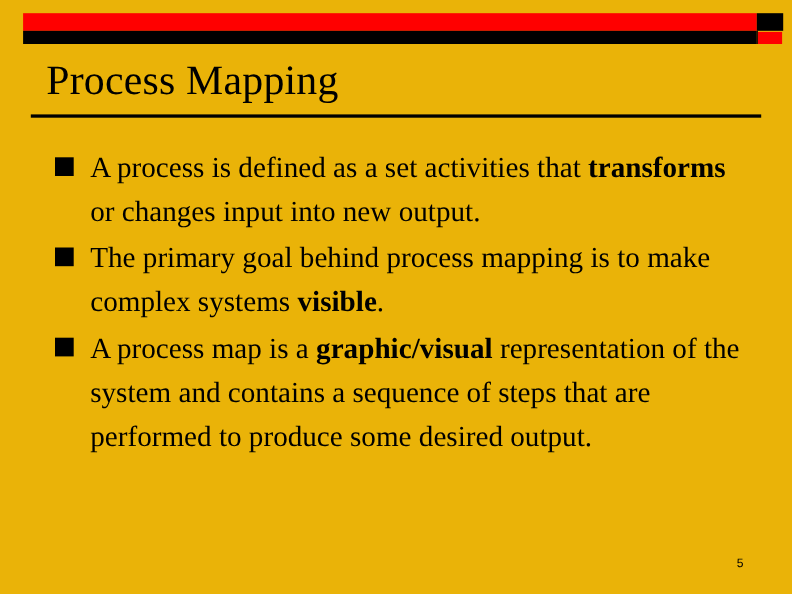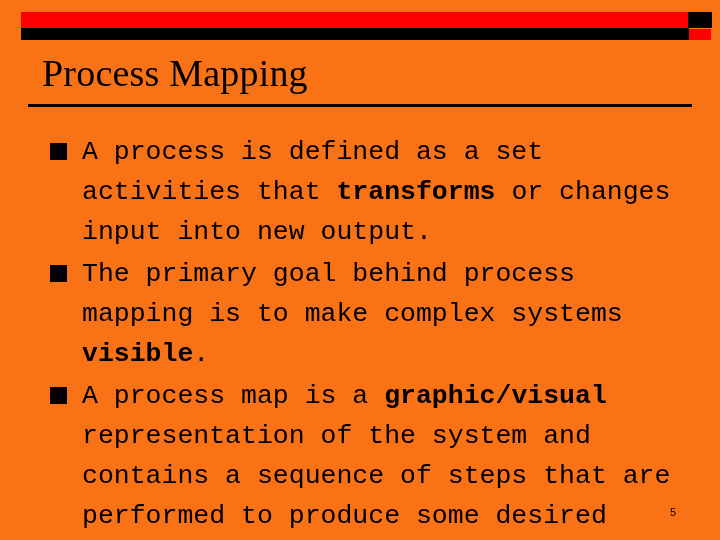--- a/index.html
+++ b/index.html
@@ -5,21 +5,21 @@
 <style>
   html, body {
     margin: 0;
     padding: 0;
     background: #ffffff;
   }
   #slide {
     position: relative;
     width: 720px;
     height: 540px;
-    background: #f97316;
+    background: #eab308;
     overflow: hidden;
     font-family: "Liberation Serif", "DejaVu Serif", serif;
     -webkit-font-smoothing: none;
   }
 
   
   .deco {
     position: absolute;
   }
   .deco-red-bar {
@@ -85,21 +85,20 @@
   .body {
     position: absolute;
     left: 44px;
     top: 132px;
     width: 640px;
   }
   .bullet-row {
     position: relative;
     padding-left: 38px;
     margin: 0 0 2px 0;
-    font-family: Liberation Mono, monospace;
   }
   .bullet-marker {
     position: absolute;
     left: 6px;
     top: 11px;
     width: 17px;
     height: 17px;
     background: #000000;
     display: block;
   }

